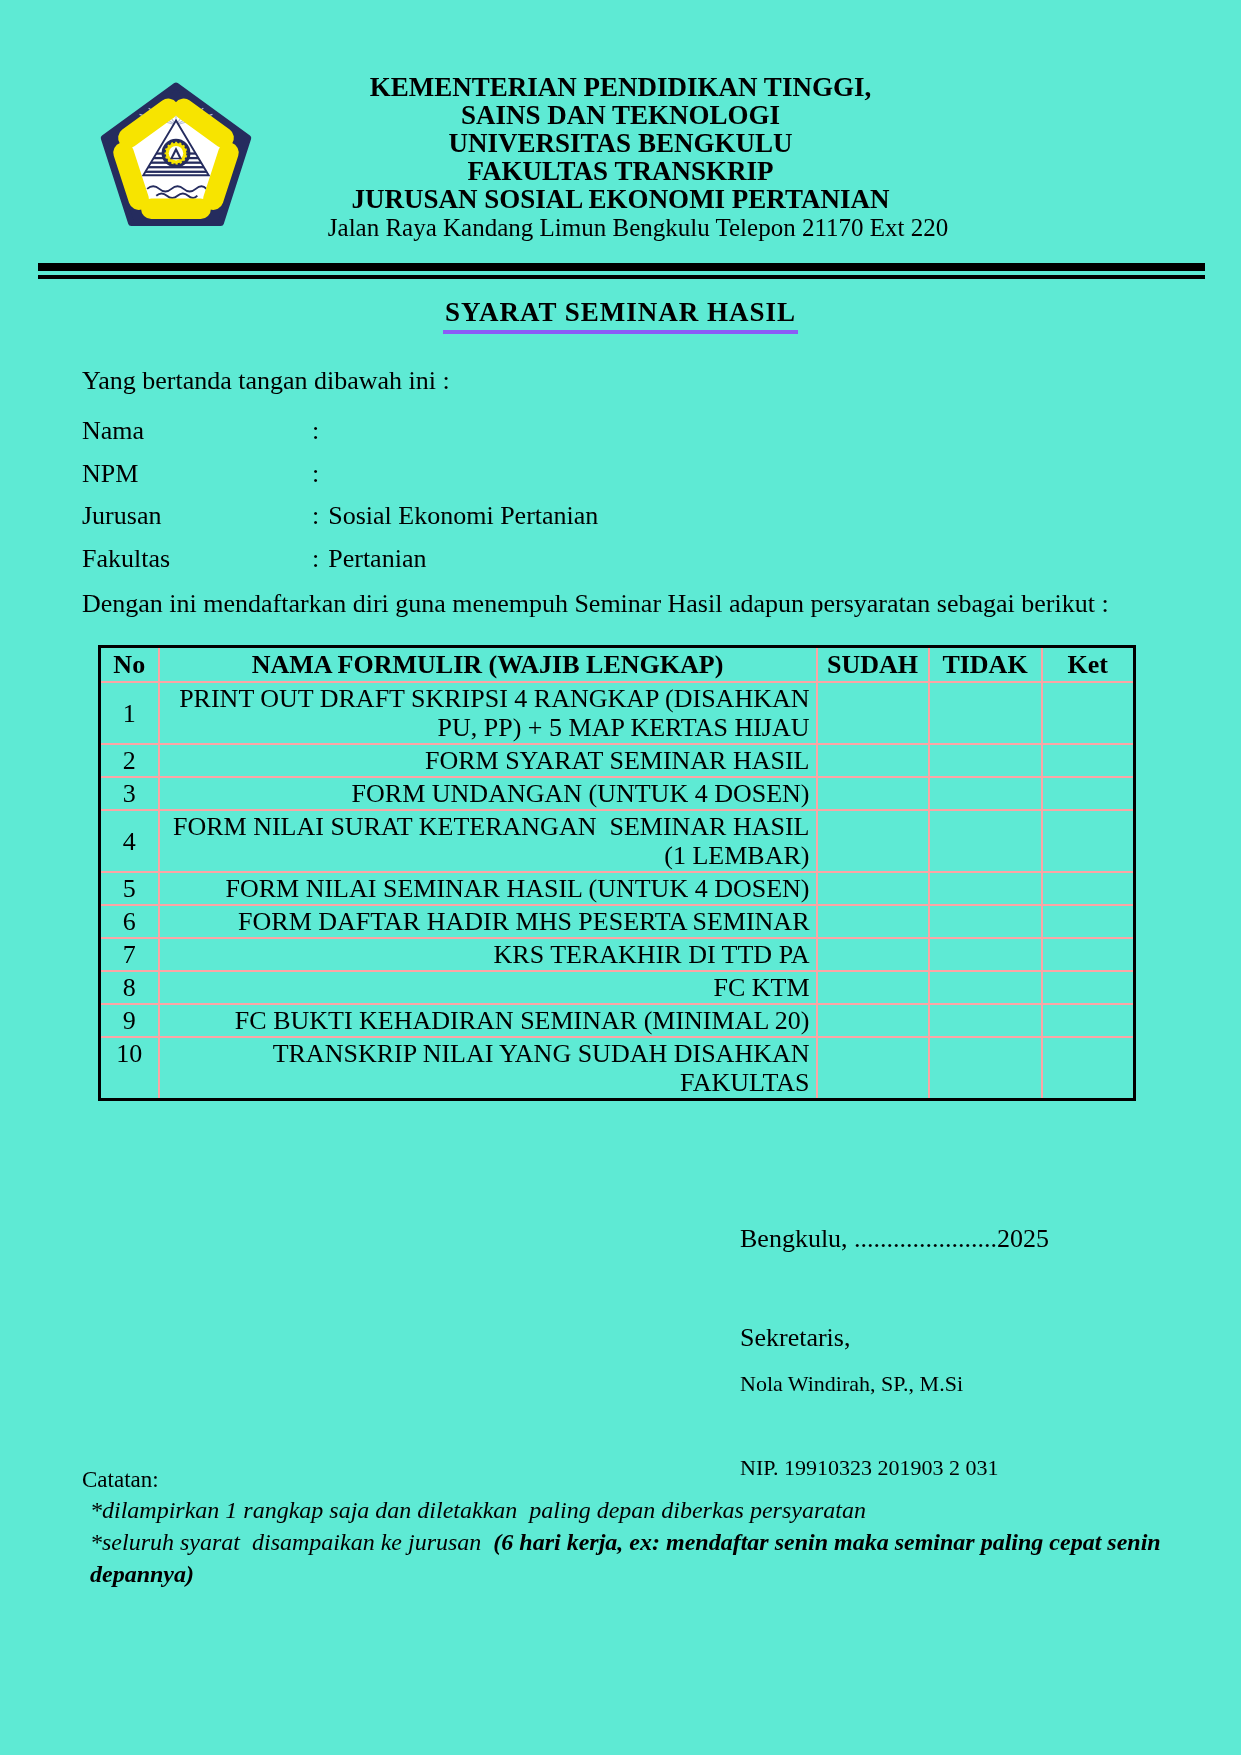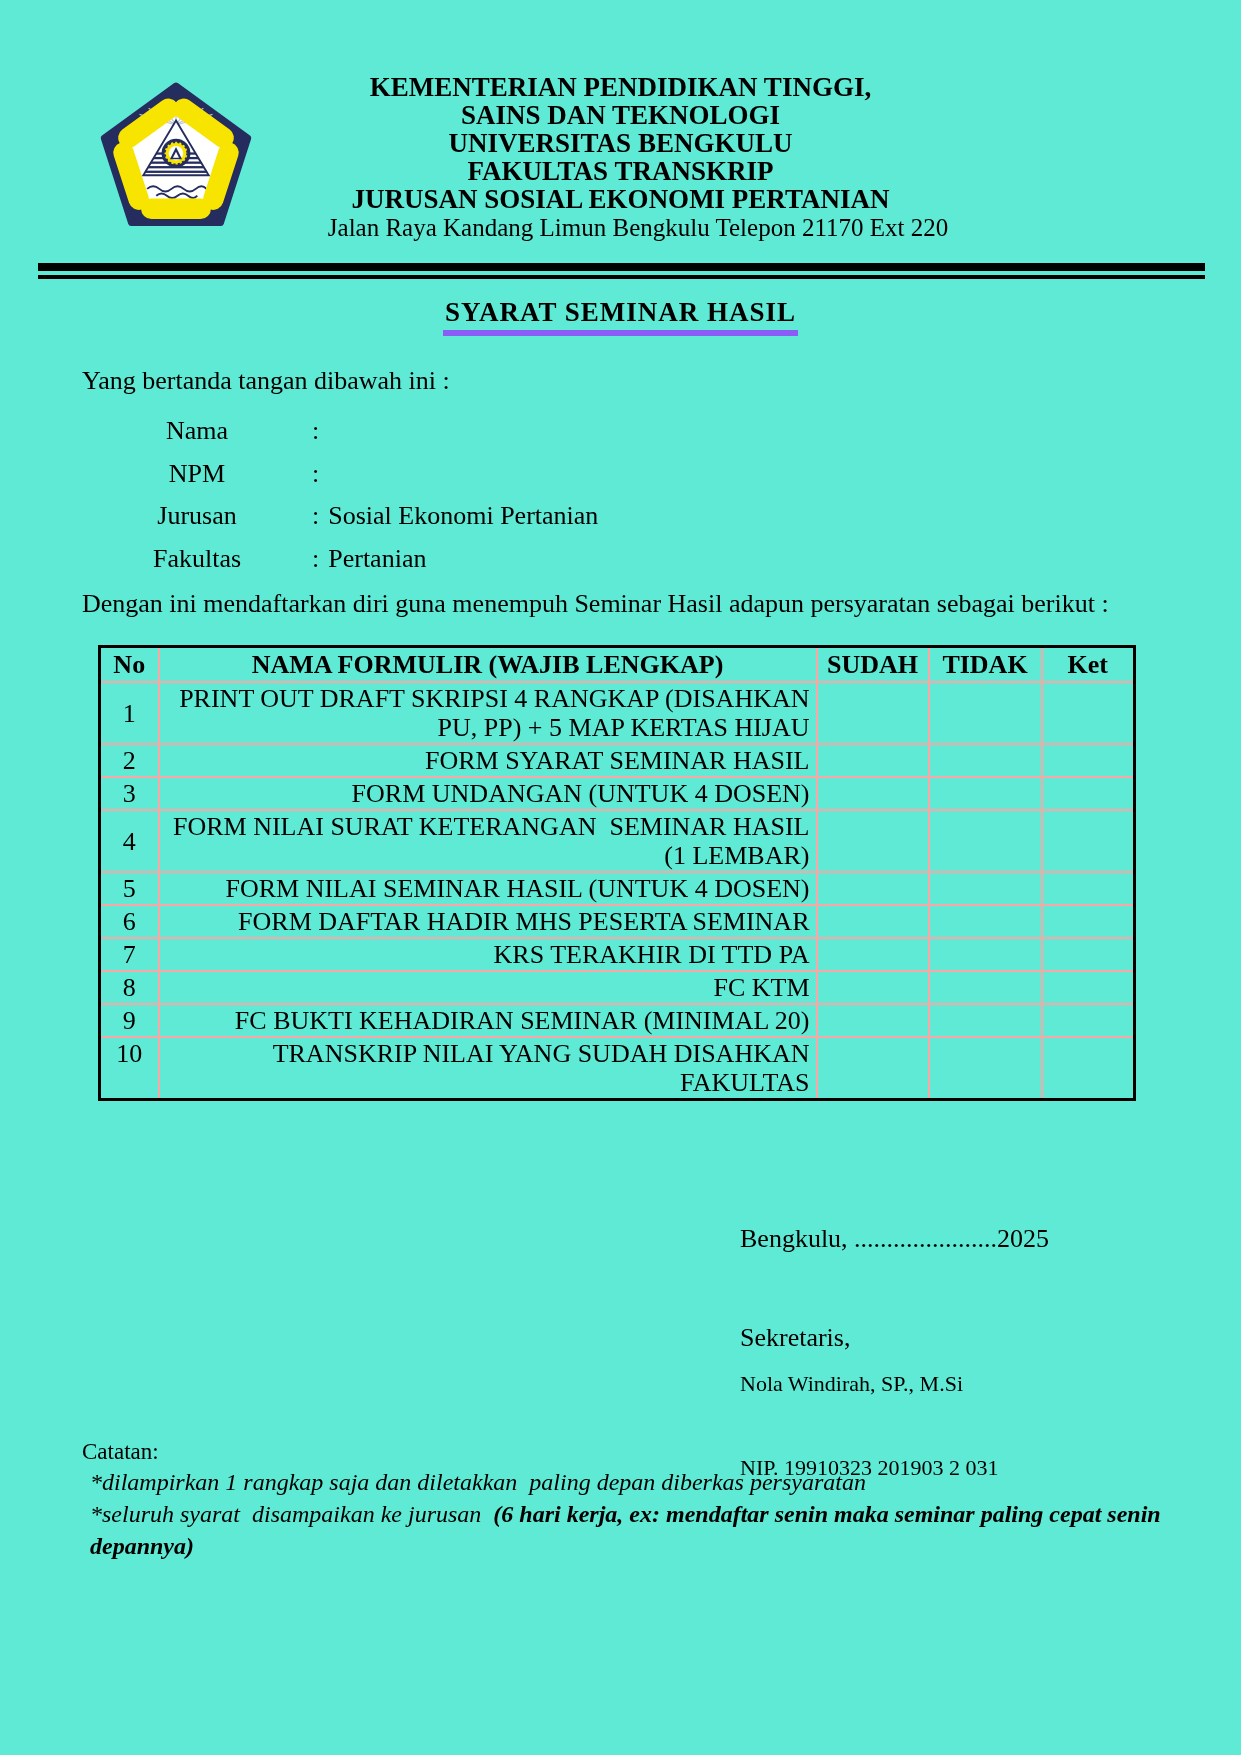--- a/index.html
+++ b/index.html
@@ -14,30 +14,30 @@
   .lh-line{font-weight:700;font-size:27px;line-height:28px;white-space:pre;}
   .lh-address{font-weight:400;font-size:25px;line-height:27px;margin-top:1px;white-space:pre;padding-left:35px;}
   .logo-box{left:100px;top:76px;width:152px;height:168px;}
   .rule-thick{left:38px;top:263px;width:1167px;height:8px;background:#000;}
   .rule-thin{left:38px;top:275px;width:1167px;height:4px;background:#000;}
 
   
   .title-wrap{left:0;top:297px;width:1241px;text-align:center;}
   .title-text{
     display:inline-block;font-weight:700;font-size:27px;letter-spacing:1px;
-    border-bottom:6px solid #8b5cf6;padding:0 2px 2px 2px;white-space:pre;
+    border-bottom:4px solid #8b5cf6;padding:0 2px 2px 2px;white-space:pre;
   }
 
   
   .bodyline{font-size:26px;line-height:30px;white-space:pre-wrap;}
   .intro{left:82px;top:366px;}
   .statement{left:82px;top:589px;width:1100px;}
 
   .field{left:82px;font-size:26px;line-height:30px;}
-  .field-label{display:inline-block;width:230px;text-align:center;}
+  .field-label{display:inline-block;width:230px;}
   .field-colon{display:inline-block;margin-right:9px;}
   .f0{top:416px}.f1{top:459px}.f2{top:501px}.f3{top:544px}
 
   
   .table-wrap{left:98px;top:645px;}
   table.req{border-collapse:collapse;table-layout:fixed;width:1035px;border:3px solid #000;}
   table.req th,table.req td{
     border:2px solid #fca5a5;font-size:26px;line-height:29px;
     padding:1px 6px;vertical-align:middle;overflow:hidden;
   }
@@ -47,21 +47,21 @@
   col.w-no{width:59px;}col.w-name{width:658px;}col.w-sudah{width:112px;}
   col.w-tidak{width:113px;}col.w-ket{width:93px;}
   tr.single{height:32px;}
 
   
   .sig-block{left:740px;top:1156px;font-size:26px;line-height:33px;white-space:pre;}
   .officer-block{left:740px;top:1314px;font-size:22px;line-height:28px;white-space:pre;}
 
   
   .notes{left:82px;top:1438px;width:1090px;}
-  .notes-heading{font-size:23px;line-height:28px;}
+  .notes-heading{font-size:23px;line-height:28px;margin-top:28px;}
   .note-line{font-style:italic;font-size:24px;line-height:32px;padding-left:8px;white-space:pre-wrap;}
   .note-bold{font-weight:700;}
 
   
   .navy{fill:var(--navy,#252c5e);}
   .yellow{fill:var(--yellow,#f7e400);}
 </style>
 </head>
 <body>
 

